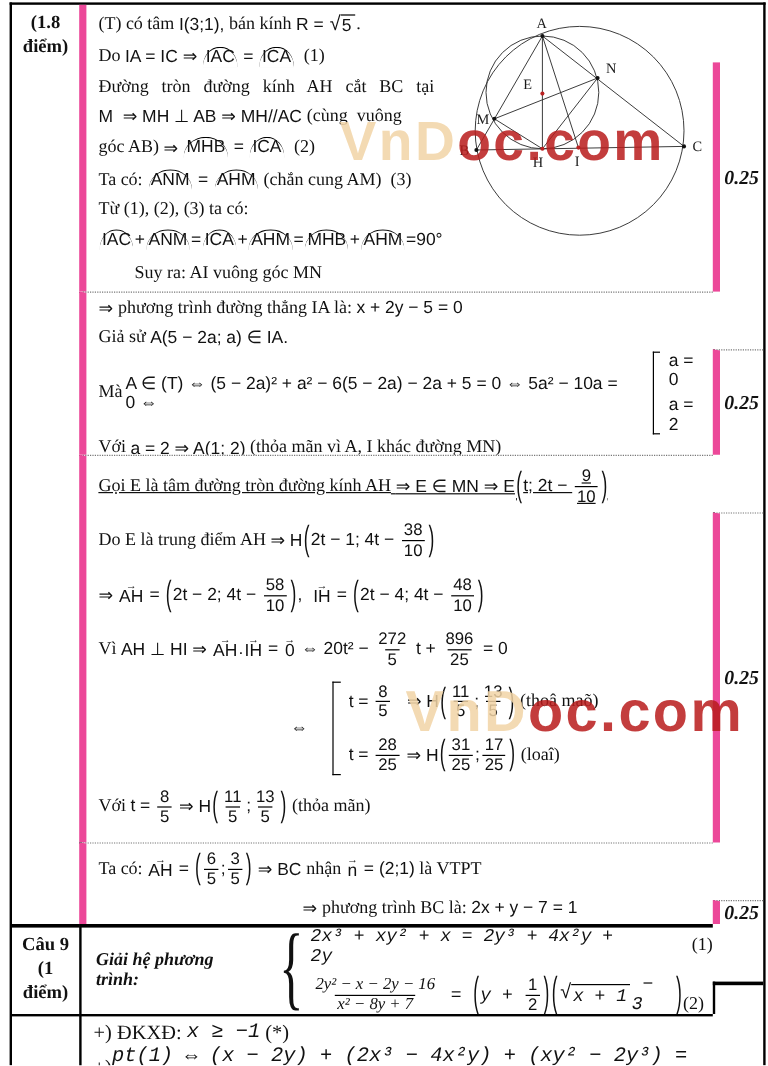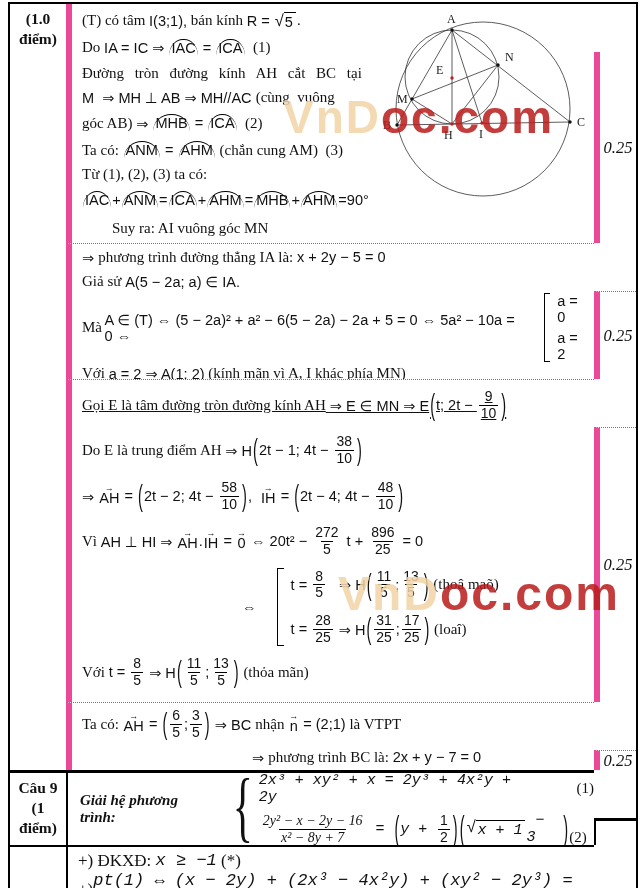--- a/index.html
+++ b/index.html
@@ -10,21 +10,21 @@
         grid-template-rows:239px 136px 323px 68px 75px 45px;
         border:2px solid #000;border-bottom:none;}
   .cell{position:relative;overflow:hidden;box-sizing:border-box;}
   .colsep{border-left:6px solid #ec4899;}
   .dotted{border-top:1px dotted #777;}
   .thick-top{border-top:3px solid #000;}
   .solid-top{border-top:2px solid #000;}
   .block2{border-left:2px solid #000;}
   .leftlab{text-align:center;padding-top:5px;font-weight:bold;font-size:15.5px;line-height:1.3;}
   .score{display:flex;align-items:center;justify-content:center;
-         font-style:italic;font-weight:normal;font-size:16.5px;margin-top:48px;}
+         font-style:italic;font-weight:bold;font-size:16.5px;margin-top:48px;}
   .score.upright{font-style:normal;font-size:17px;}
   .content{padding:3px 6px 0 10px;font-size:15px;}
   .mline{display:flex;align-items:center;min-height:26px;white-space:pre;}
   .tk{white-space:pre-wrap;}
   .rm{font-family:"Liberation Serif","DejaVu Serif",serif;}
   .sf{font-family:"Liberation Sans","DejaVu Sans",sans-serif;font-size:0.97em;}
   .it{font-family:Liberation Mono, monospace;font-style:italic;}
   .bi{font-family:"Liberation Serif","DejaVu Serif",serif;font-style:italic;font-weight:bold;}
   .frac{display:inline-flex;flex-direction:column;align-items:center;vertical-align:middle;
         margin:1px 2px;line-height:1.12;font-size:0.93em;font-family:"Liberation Sans","DejaVu Sans",sans-serif;}
@@ -62,21 +62,21 @@
 <body>
 
 <div class="page">
 
   <div class="wm wm1"><span class="wmA">VnD</span><span class="wmB">oc.com</span></div>
   <div class="wm wm2"><span class="wmA">VnD</span><span class="wmB">oc.com</span></div>
 
   <div class="grid">
 
     <div class="cell leftlab" style="grid-column:1;grid-row:1/5;">
-      <div>(1.0</div>
+      <div>(1.8</div>
       <div>điểm)</div>
     </div>
 
     <div class="cell colsep content" style="grid-column:2;grid-row:1;">
       <div>
           <div class="mline" style="min-height: 27px;"><span class="tk rm">(T) có tâm </span><span class="tk sf">I(3;1),</span><span class="tk rm"> bán kính </span><span class="tk sf">R = </span><span class="sqrt"><span class="srad sf">√</span><span class="sbar sf">5</span></span><span class="tk rm">.</span></div>
           <div class="mline" style="min-height: 27px;"><span class="tk rm">Do </span><span class="tk sf">IA = IC ⇒ </span><span class="arc sf">IAC</span><span class="tk sf"> = </span><span class="arc sf">ICA</span><span class="tk rm">  (1)</span></div>
           <div class="mline" style="word-spacing: 7px; min-height: 24px;"><span class="tk rm">Đường tròn đường kính AH cắt BC tại</span></div>
           <div class="mline" style="min-height: 24px;"><span class="tk sf">M  ⇒ MH ⊥ AB ⇒ MH//AC </span><span class="tk rm">(cùng  vuông</span></div>
           <div class="mline" style="min-height: 28px;"><span class="tk rm">góc AB) </span><span class="tk sf">⇒ </span><span class="arc sf">MHB</span><span class="tk sf"> = </span><span class="arc sf">ICA</span><span class="tk rm">  (2)</span></div>
@@ -114,41 +114,41 @@
           <text x="62" y="66" font-size="12" fill="#1a1a1a" font-family="Liberation Serif, DejaVu Serif, serif">E</text>
         </svg>
     </div>
     <div class="cell colsep score" style="grid-column:3;grid-row:1;">0.25</div>
 
     <div class="cell colsep dotted content c-r2" style="grid-column:2;grid-row:2;">
       <div>
           <div class="mline" style="min-height: 24px;"><span class="tk sf">⇒ </span><span class="tk rm">phương trình đường thẳng IA là: </span><span class="tk sf">x + 2y − 5 = 0</span></div>
           <div class="mline" style="min-height: 24px;"><span class="tk rm">Giả sử </span><span class="tk sf">A(5 − 2a; a) ∈ IA.</span></div>
           <div class="mline" style="min-height: 40px;"><span class="tk rm">Mà </span><span class="tk sf">A ∈ (T) ⇔ (5 − 2a)² + a² − 6(5 − 2a) − 2a + 5 = 0 ⇔ 5a² − 10a = 0 ⇔</span><span class="cases"><span class="bracket"></span><span class="crows"><span class="crow"><span class="tk sf">a = 0</span></span><span class="crow"><span class="tk sf">a = 2</span></span></span></span></div>
-          <div class="mline" style="min-height: 23px;"><span class="tk rm">Với </span><span class="tk sf">a = 2 ⇒ A(1; 2)</span><span class="tk rm"> (kính mãn vì A, I khác phía MN)</span></div>
+          <div class="mline" style="min-height: 23px;"><span class="tk rm">Với </span><span class="tk sf">a = 2 ⇒ A(1; 2)</span><span class="tk rm"> (thỏa mãn vì A, I khác đường MN)</span></div>
         </div>
     </div>
     <div class="cell colsep dotted score" style="grid-column:3;grid-row:2;">0.25</div>
 
     <div class="cell colsep dotted content" style="grid-column:2;grid-row:3;">
       <div>
           <div class="mline" style="min-height: 44px; text-decoration: underline;"><span class="tk rm">Gọi E là tâm đường tròn đường kính AH</span><span class="tk sf"> ⇒ E ∈ MN ⇒ E</span><span class="bigp sf">(</span><span class="tk sf">t; 2t − </span><span class="frac"><span class="fn">9</span><span class="fd">10</span></span><span class="bigp sf">)</span></div>
           <div class="mline" style="min-height: 46px;"><span class="tk rm">Do E là trung điểm AH </span><span class="tk sf">⇒ H</span><span class="bigp sf">(</span><span class="tk sf">2t − 1; 4t − </span><span class="frac"><span class="fn">38</span><span class="fd">10</span></span><span class="bigp sf">)</span></div>
           <div class="mline" style="min-height: 46px;"><span class="tk sf">⇒ </span><span class="vec"><span class="vech">→</span><span class="tk sf">AH</span></span><span class="tk sf"> = </span><span class="bigp sf">(</span><span class="tk sf">2t − 2; 4t − </span><span class="frac"><span class="fn">58</span><span class="fd">10</span></span><span class="bigp sf">)</span><span class="tk sf">,  </span><span class="vec"><span class="vech">→</span><span class="tk sf">IH</span></span><span class="tk sf"> = </span><span class="bigp sf">(</span><span class="tk sf">2t − 4; 4t − </span><span class="frac"><span class="fn">48</span><span class="fd">10</span></span><span class="bigp sf">)</span></div>
           <div class="mline" style="min-height: 44px;"><span class="tk rm">Vì </span><span class="tk sf">AH ⊥ HI ⇒ </span><span class="vec"><span class="vech">→</span><span class="tk sf">AH</span></span><span class="tk sf">.</span><span class="vec"><span class="vech">→</span><span class="tk sf">IH</span></span><span class="tk sf"> = </span><span class="vec"><span class="vech">→</span><span class="tk sf">0</span></span><span class="tk sf"> ⇔ 20t² − </span><span class="frac"><span class="fn">272</span><span class="fd">5</span></span><span class="tk sf"> t + </span><span class="frac"><span class="fn">896</span><span class="fd">25</span></span><span class="tk sf"> = 0</span></div>
           <div class="mline" style="padding-left: 160px; min-height: 88px;"><span class="tk sf">⇔</span><span class="cases"><span class="bracket"></span><span class="crows" style="row-gap: 10px;"><span class="crow"><span class="tk sf">t = </span><span class="frac"><span class="fn">8</span><span class="fd">5</span></span><span class="tk sf">   ⇒ H</span><span class="bigp sf">(</span><span class="frac"><span class="fn">11</span><span class="fd">5</span></span><span class="tk sf">;</span><span class="frac"><span class="fn">13</span><span class="fd">5</span></span><span class="bigp sf">)</span><span class="tk rm"> (thoâ maõ)</span></span><span class="crow"><span class="tk sf">t = </span><span class="frac"><span class="fn">28</span><span class="fd">25</span></span><span class="tk sf"> ⇒ H</span><span class="bigp sf">(</span><span class="frac"><span class="fn">31</span><span class="fd">25</span></span><span class="tk sf">;</span><span class="frac"><span class="fn">17</span><span class="fd">25</span></span><span class="bigp sf">)</span><span class="tk rm"> (loaî)</span></span></span></span></div>
           <div class="mline" style="min-height: 42px;"><span class="tk rm">Với </span><span class="tk sf">t = </span><span class="frac"><span class="fn">8</span><span class="fd">5</span></span><span class="tk sf"> ⇒ H</span><span class="bigp sf">(</span><span class="frac"><span class="fn">11</span><span class="fd">5</span></span><span class="tk sf">;</span><span class="frac"><span class="fn">13</span><span class="fd">5</span></span><span class="bigp sf">)</span><span class="tk rm"> (thỏa mãn)</span></div>
         </div>
     </div>
     <div class="cell colsep dotted score" style="grid-column:3;grid-row:3;">0.25</div>
 
     <div class="cell colsep dotted content c-r4" style="grid-column:2;grid-row:4;">
       <div>
           <div class="mline" style="min-height: 40px;"><span class="tk rm">Ta có: </span><span class="vec"><span class="vech">→</span><span class="tk sf">AH</span></span><span class="tk sf"> = </span><span class="bigp sf">(</span><span class="frac"><span class="fn">6</span><span class="fd">5</span></span><span class="tk sf">;</span><span class="frac"><span class="fn">3</span><span class="fd">5</span></span><span class="bigp sf">)</span><span class="tk sf"> ⇒ BC </span><span class="tk rm">nhận </span><span class="vec"><span class="vech">→</span><span class="tk sf">n</span></span><span class="tk sf"> = (2;1)</span><span class="tk rm"> là VTPT</span></div>
-          <div class="mline" style="padding-left: 170px; min-height: 26px;"><span class="tk sf">⇒ </span><span class="tk rm">phương trình BC là: </span><span class="tk sf">2x + y − 7 = 0</span></div>
+          <div class="mline" style="padding-left: 170px; min-height: 26px;"><span class="tk sf">⇒ </span><span class="tk rm">phương trình BC là: </span><span class="tk sf">2x + y − 7 = 1</span></div>
         </div>
     </div>
     <div class="cell colsep dotted score" style="grid-column:3;grid-row:4;">0.25</div>
 
     <div class="cell leftlab thick-top" style="grid-column:1;grid-row:5;">
       <div>Câu 9</div>
       <div>(1</div>
       <div>điểm)</div>
     </div>
     <div class="cell block2 thick-top c-r5" style="grid-column:2;grid-row:5;">

